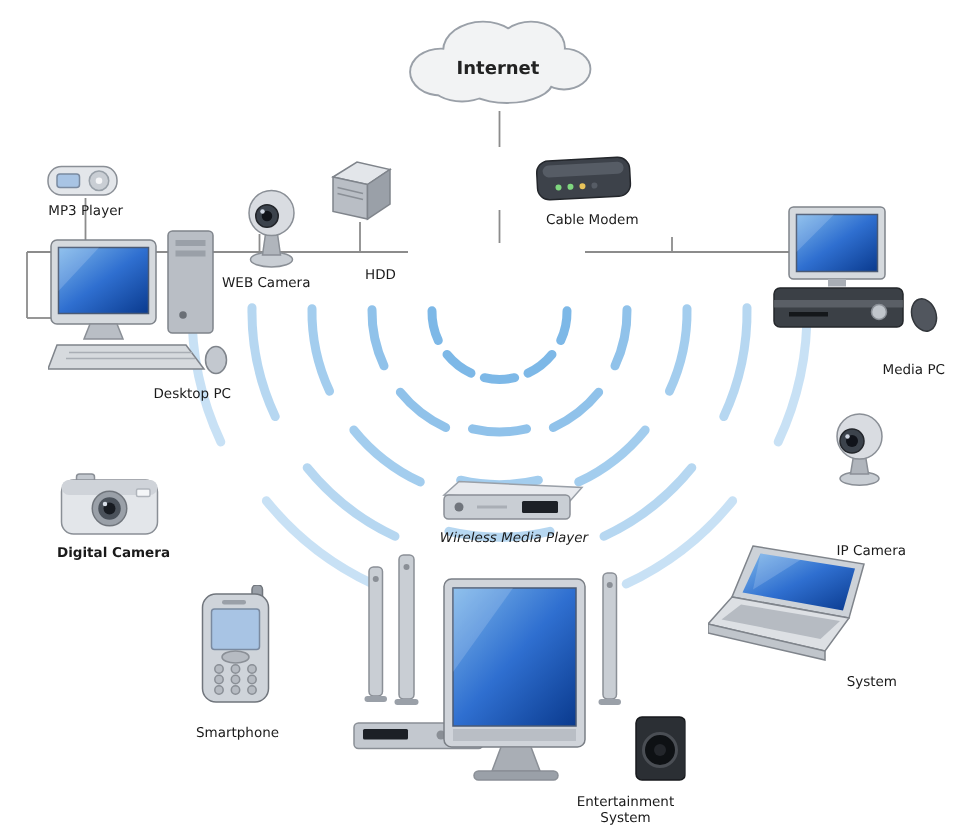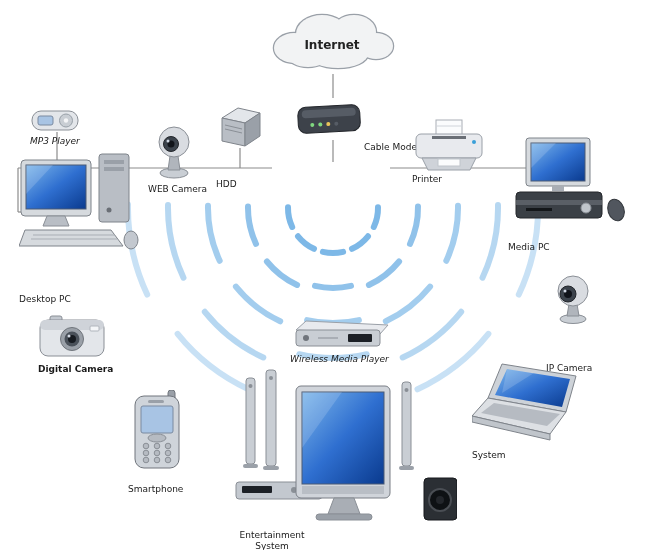--- a/index.html
+++ b/index.html
@@ -1,19 +1,19 @@
 <!DOCTYPE html>
 <html><head>
 <meta charset="utf-8">
 <style>
   html,body{margin:0;padding:0;background:#fff;}
   .stage{position:relative;width:650px;height:550px;background:#ffffff;overflow:hidden;
          font-family:"DejaVu Sans",sans-serif;}
   #overlay{position:absolute;left:0;top:0;width:650px;height:550px;z-index:1;}
-  .node{position:absolute;z-index:2;display:flex;flex-direction:column;align-items:flex-start;}
+  .node{position:absolute;z-index:2;display:flex;flex-direction:column;align-items:flex-end;}
   .node svg{display:block;}
   .lbl{font-size:9px;color:#1a1a1a;text-align:center;white-space:nowrap;margin-top:2px;line-height:11px;}
   .lbl-wrap{white-space:normal;width:80px;}
   .lbl-shift{margin-left:70px;}
   .cloud-lbl{position:absolute;top:34px;left:0;width:100%;text-align:center;
              font-size:12px;font-weight:bold;color:#222;}
 </style>
 </head>
 <body>
 
@@ -86,21 +86,21 @@
         <circle cx="18" cy="28" r="2" fill="#7fd77f"></circle>
           <circle cx="26" cy="28" r="2" fill="#7fd77f"></circle>
         <circle cx="34" cy="28" r="2" fill="#e8c35a"></circle>
           <circle cx="42" cy="28" r="2" fill="#565c65"></circle>
       </g>
     </svg>
     <div class="lbl lbl-shift">Cable Modem</div>
   </div>
 
 
-  <div class="node" style="left:30px;top:108px;font-style:italic;">
+  <div class="node" style="left:30px;top:108px;">
     <svg width="52" height="26" viewBox="0 0 52 26">
       <rect x="2" y="3" width="46" height="19" rx="9" fill="#e3e6ea" stroke="#8a8f96"></rect>
       <rect x="8" y="8" width="15" height="9" rx="2" fill="#a8c4e4" stroke="#7a8aa0"></rect>
       <circle cx="36" cy="12.5" r="6.5" fill="#c9ced4" stroke="#98a0a8"></circle>
       <circle cx="36" cy="12.5" r="2.2" fill="#f4f5f7"></circle>
     </svg>
     <div class="lbl">MP3 Player</div>
   </div>
 
   <div class="node" style="left:148px;top:124px;">
@@ -119,32 +119,20 @@
     <svg width="48" height="46" viewBox="0 0 48 46">
       <polygon points="6,14 22,4 44,9 29,19" fill="#e3e6ea" stroke="#7f848b"></polygon>
       <polygon points="6,14 29,19 29,42 6,37" fill="#b9bec5" stroke="#7f848b"></polygon>
       <polygon points="29,19 44,9 44,32 29,42" fill="#9aa0a8" stroke="#7f848b"></polygon>
       <line x1="9" y1="21" x2="26" y2="25" stroke="#8a8f96"></line>
       <line x1="9" y1="25" x2="26" y2="29" stroke="#8a8f96"></line>
     </svg>
     <div class="lbl">HDD</div>
   </div>
 
-  <div class="node" style="left:412px;top:118px;">
-    <svg width="74" height="54" viewBox="0 0 74 54">
-      <rect x="24" y="2" width="26" height="16" fill="#fbfcfd" stroke="#a9aeb5"></rect>
-      <line x1="24" y1="8" x2="50" y2="8" stroke="#d0d4da"></line>
-      <rect x="4" y="16" width="66" height="24" rx="5" fill="#e8eaee" stroke="#9aa0a8"></rect>
-      <rect x="20" y="18" width="34" height="3" fill="#6a6f76"></rect>
-      <circle cx="62" cy="24" r="2" fill="#3aa0d8"></circle>
-      <polygon points="10,40 64,40 58,52 16,52" fill="#cfd3d9" stroke="#9aa0a8"></polygon>
-      <rect x="26" y="41" width="22" height="7" fill="#fbfcfd" stroke="#c0c5cb"></rect>
-    </svg>
-    <div class="lbl">Printer</div>
-  </div>
 
   <div class="node" style="left:508px;top:136px;">
     <svg width="122" height="104" viewBox="0 0 122 104">
       <defs>
           <linearGradient id="scrM" x1="0" y1="0" x2="1" y2="1">
         <stop offset="0" stop-color="#7cb6ea"></stop>
             <stop offset="0.5" stop-color="#2f6fd0"></stop>
             <stop offset="1" stop-color="#0a3a8e"></stop>
       </linearGradient>
         </defs>
@@ -154,21 +142,21 @@
       <rect x="44" y="50" width="12" height="5" fill="#a9aeb5"></rect>
       <rect x="8" y="56" width="86" height="26" rx="4" fill="#3b4046" stroke="#24272b"></rect>
       <rect x="8" y="64" width="86" height="5" fill="#70757c" opacity="0.6"></rect>
       <circle cx="78" cy="72" r="5" fill="#c0c5cb" stroke="#8a8f96"></circle>
       <rect x="18" y="72" width="26" height="3" fill="#14171a"></rect>
       <ellipse cx="108" cy="74" rx="8" ry="11" fill="#51565e" stroke="#33373c" transform="rotate(-18 108 74)"></ellipse>
     </svg>
     <div class="lbl">Media PC</div>
   </div>
 
-  <div class="node" style="left:19px;top:152px;gap:36px;">
+  <div class="node" style="left:32px;top:152px;">
     <svg width="122" height="104" viewBox="0 0 122 104">
       <defs>
           <linearGradient id="scrD" x1="0" y1="0" x2="1" y2="1">
         <stop offset="0" stop-color="#7cb6ea"></stop>
             <stop offset="0.5" stop-color="#2f6fd0"></stop>
             <stop offset="1" stop-color="#0a3a8e"></stop>
       </linearGradient>
         </defs>
       <rect x="80" y="2" width="30" height="68" rx="3" fill="#b9bec5" stroke="#7f848b"></rect>
       <rect x="85" y="8" width="20" height="4" fill="#9aa0a8"></rect>

